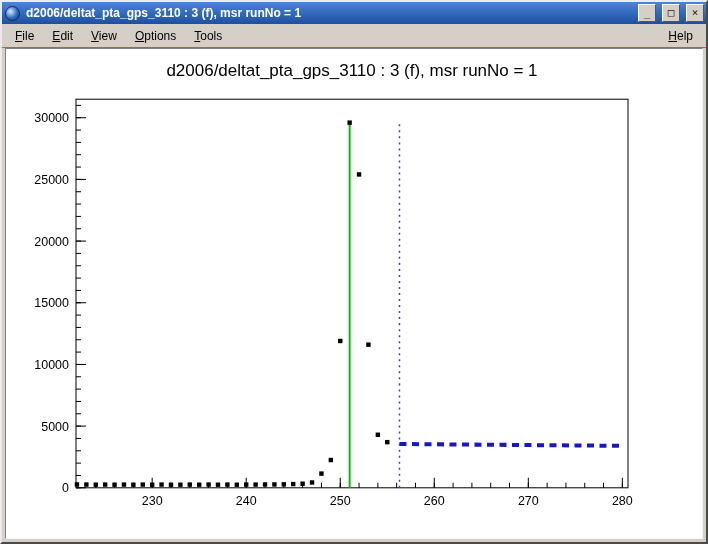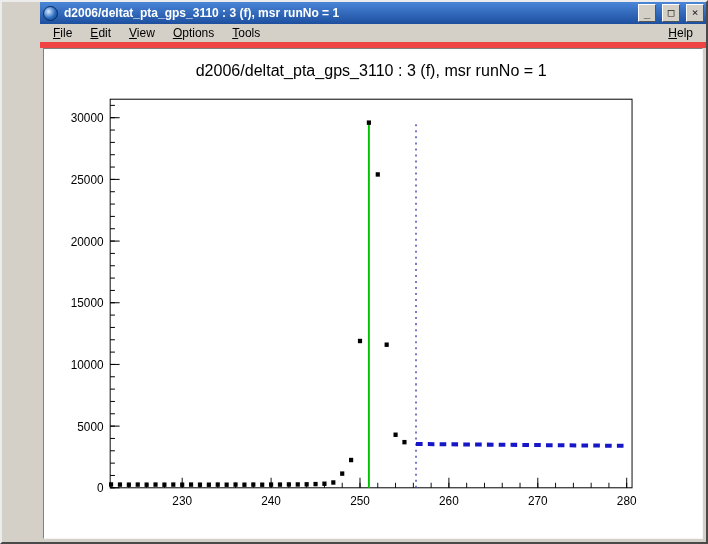--- a/index.html
+++ b/index.html
@@ -5,21 +5,20 @@
   * { box-sizing: border-box; margin: 0; padding: 0; }
   html, body { width: 708px; height: 544px; overflow: hidden; }
   body { font-family: "Liberation Sans", sans-serif; background: #d4d0c8; }
 
   .window {
     width: 708px; height: 544px;
     display: flex; flex-direction: column;
     background: #d4d0c8;
     border: 2px solid;
     border-color: #ececec #4a4a4a #4a4a4a #ececec;
-    padding-left: 38px;
   }
 
   .titlebar {
     height: 22px; flex: none;
     display: flex; align-items: center;
     background: linear-gradient(to bottom, #4a86d8, #1d4f9e);
     padding: 0 2px 0 3px; gap: 4px;
   }
   .title-icon {
     width: 15px; height: 15px; flex: none; border-radius: 50%;
@@ -38,21 +37,21 @@
     font-family: "DejaVu Sans Mono", monospace;
     margin-left: 2px; cursor: default;
   }
 
   .menubar {
     height: 24px; flex: none;
     display: flex; align-items: center;
     padding: 0 4px;
     font-size: 12px; color: #000;
     background: #d4d0c8;
-    border-bottom: 6px solid #ef4444;
+    border-bottom: 1px solid #ef4444;
   }
   .menu-item { padding: 3px 9px; cursor: default; }
   .menu-spacer { flex: 1; }
 
   .canvas {
     flex: 1;
     margin: 0 3px 3px 3px;
     background: #ffffff;
     border: 1px solid;
     border-color: #808080 #f4f4f4 #f4f4f4 #808080;

